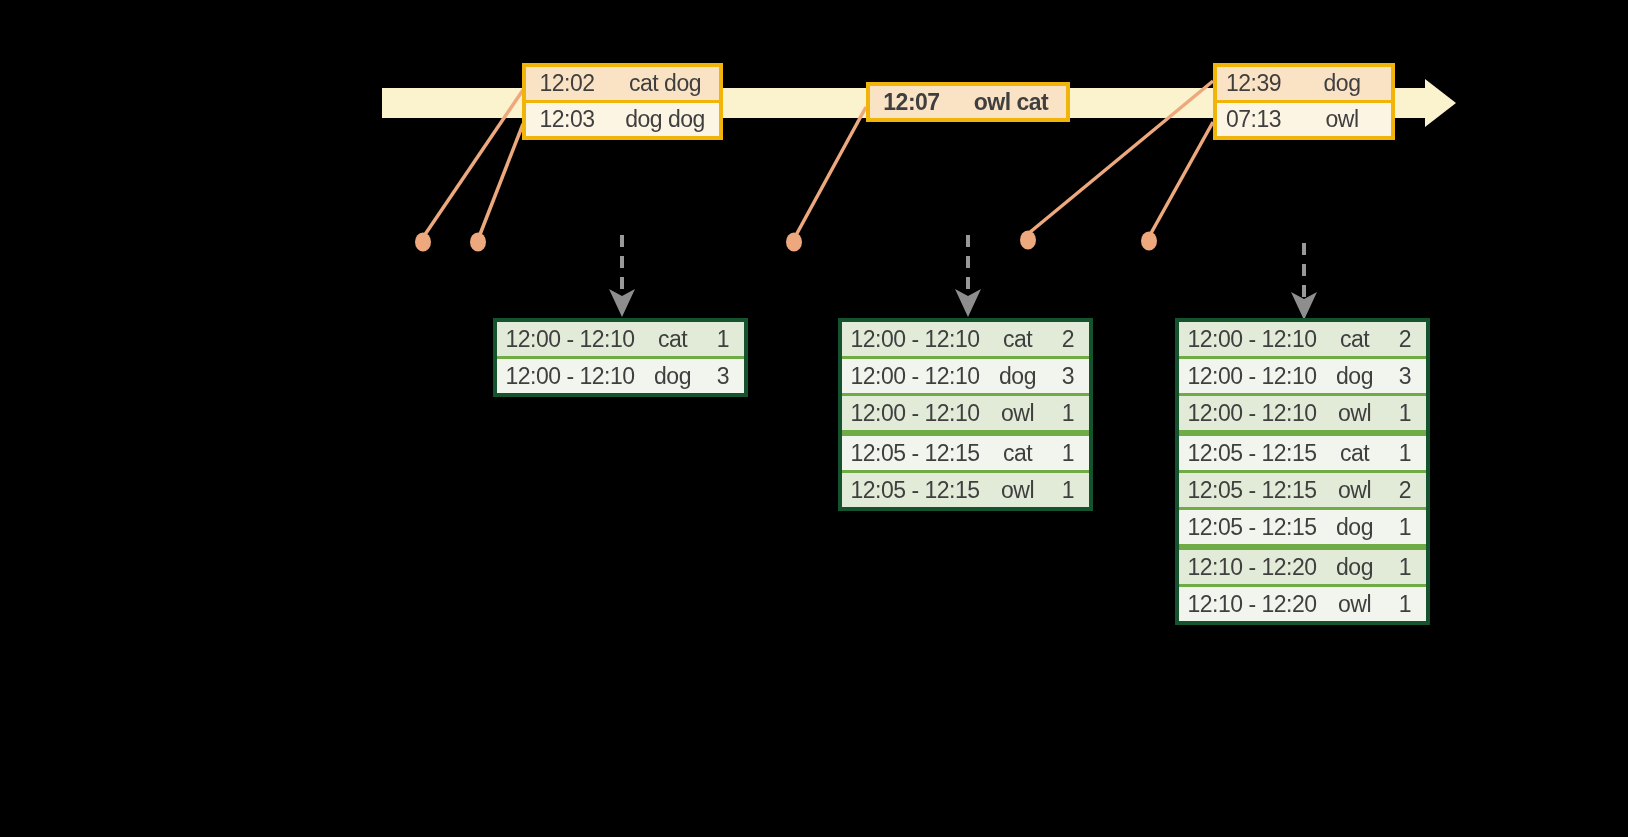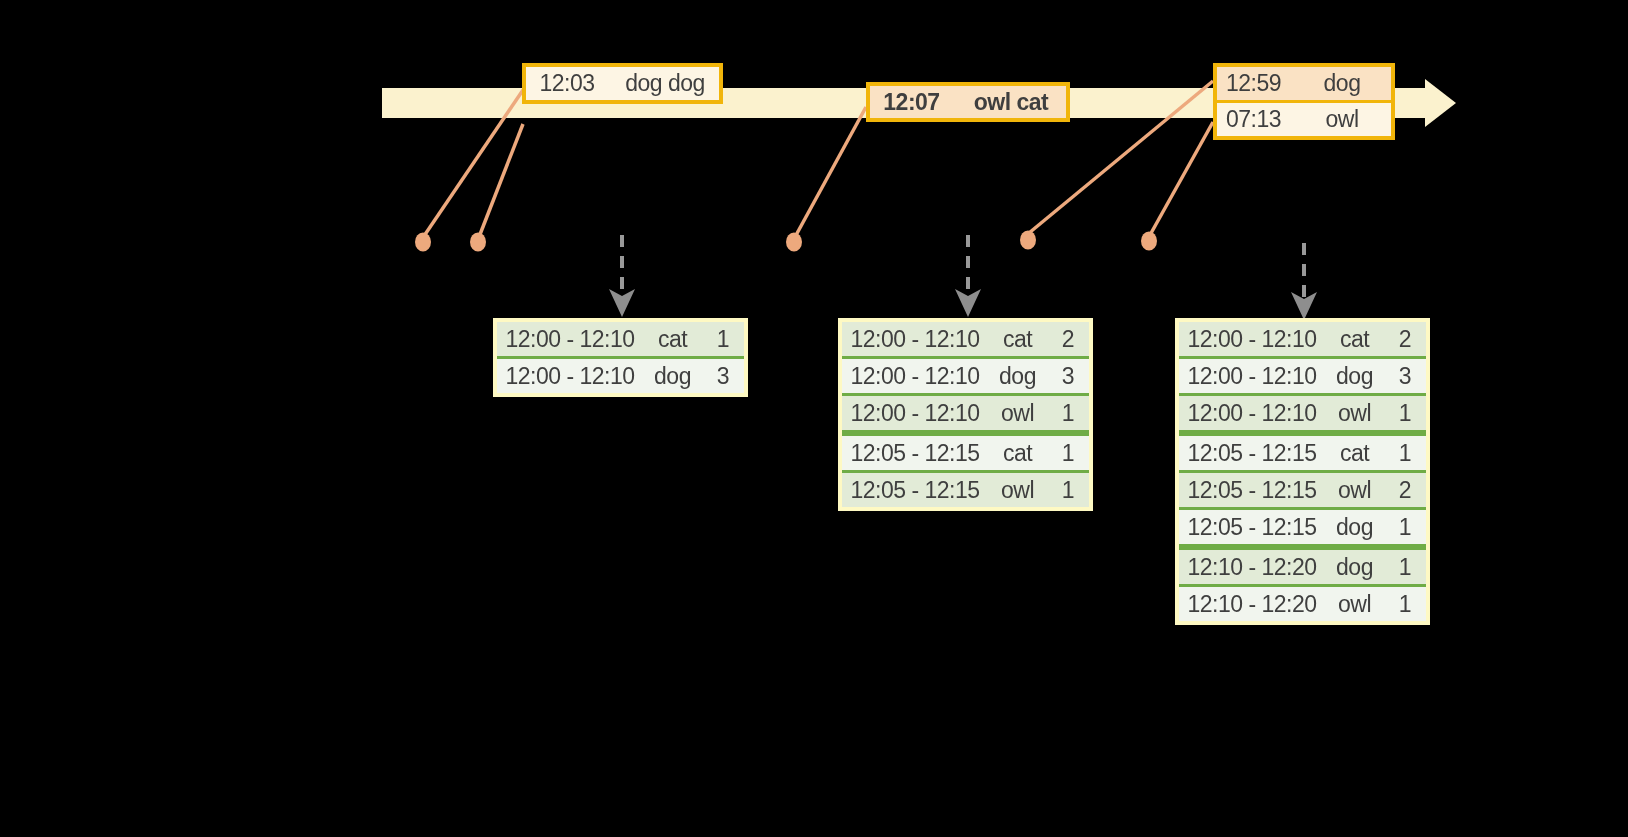--- a/index.html
+++ b/index.html
@@ -21,21 +21,21 @@
   }
   .erow{background:#FAE2C4;}          
   .erow.row-alt{background:#FDF5E4;justify-content:center;}  
   .evt-a .ecell.time{width:82px}  .evt-a .ecell.words{width:108px}
   .evt-b .ecell{height:32px}
   .evt-b .ecell.time{width:83px}  .evt-b .ecell.words{width:110px}
   .evt-c .ecell.time{width:73px}  .evt-c .ecell.words{width:98px}
 
   
   .result-table{
-    position:absolute;z-index:3;background:#6FAC46;border:4px solid #fef9c3;
+    position:absolute;z-index:3;background:#6FAC46;border:4px solid #14532d;
     display:flex;flex-direction:column;gap:3px;
   }
   .grow{display:flex;gap:3px;background:#E2EBD7;}   
   .grow.row-alt{background:#F1F5EE;}                
   .grow.group-start{margin-top:3px;}                
   .gcell{
     height:34px;display:flex;align-items:center;justify-content:center;
     font-size:23px;letter-spacing:-0.5px;background:inherit;
   }
   .gcell.window{width:146px}
@@ -69,39 +69,43 @@
 
     <line x1="968" y1="235" x2="968" y2="294" stroke="#999999" stroke-width="4" stroke-dasharray="12 9"></line>
     <polygon points="955,289 968,296 981,289 968,317" fill="#8E8E8E"></polygon>
 
     <line x1="1304" y1="243" x2="1304" y2="297" stroke="#999999" stroke-width="4" stroke-dasharray="12 9"></line>
     <polygon points="1291,292 1304,299 1317,292 1304,320" fill="#8E8E8E"></polygon>
   </svg>
 
   <div class="event-table evt-a" style="left:522px;top:63px;">
 
+      <div class="erow">
+        <div class="ecell time">12:02</div>
+        <div class="ecell words">cat dog</div>
+      </div>
 
       <div class="erow row-alt">
         <div class="ecell time">12:03</div>
         <div class="ecell words">dog dog</div>
       </div>
     </div>
 
   <div class="event-table evt-b" style="left:866px;top:82px;font-weight:bold;">
 
       <div class="erow">
         <div class="ecell time">12:07</div>
         <div class="ecell words">owl cat</div>
       </div>
     </div>
 
   <div class="event-table evt-c" style="left:1213px;top:63px;">
 
       <div class="erow">
-        <div class="ecell time">12:59</div>
+        <div class="ecell time">12:39</div>
         <div class="ecell words">dog</div>
       </div>
 
       <div class="erow row-alt">
         <div class="ecell time">07:13</div>
         <div class="ecell words">owl</div>
       </div>
     </div>
 
   <div class="result-table" style="left:493px;top:318px;">

